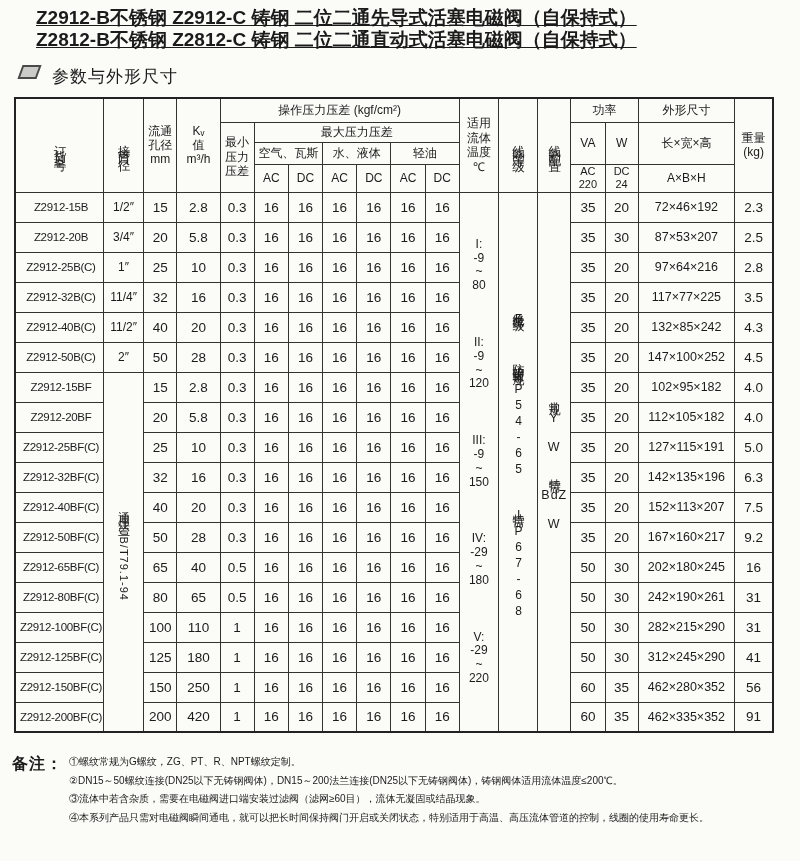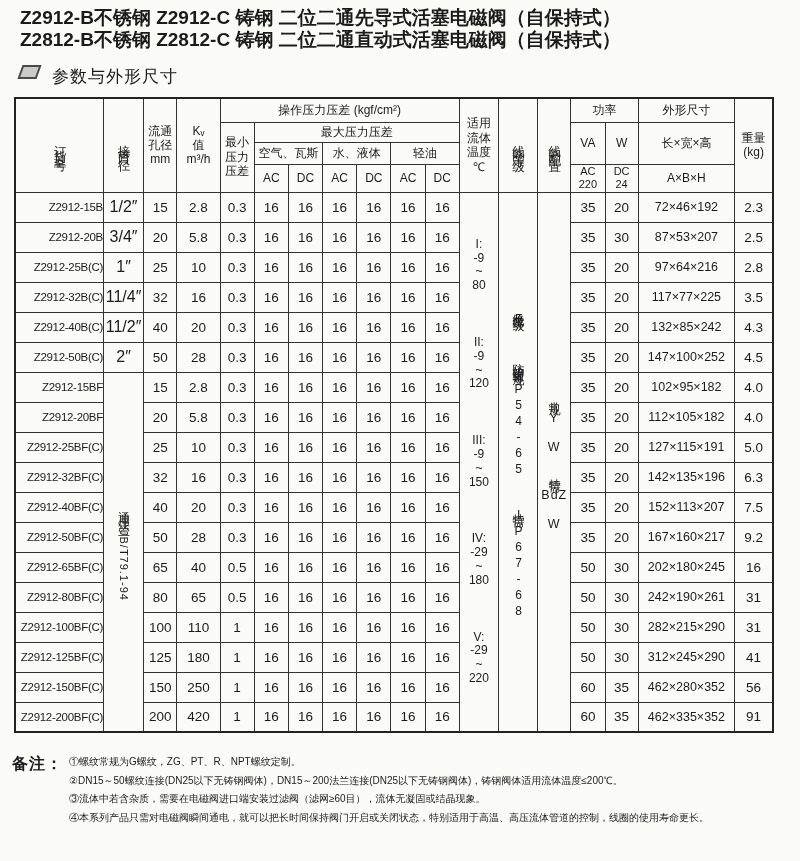--- a/index.html
+++ b/index.html
@@ -5,38 +5,38 @@
   * { box-sizing: border-box; }
   html,body { margin:0; padding:0; }
   body {
     width:800px; height:861px; overflow:hidden;
     background:#fbfbf8; color:#1b1b1b;
     font-family:"Liberation Sans", sans-serif;
   }
   .page { padding:7px 8px 0 12px; }
 
   
-  .title-block { margin-left:8px; }
+  .title-block { margin-left:24px;text-decoration:underline; }
   .title-line { font-weight:700; font-size:19px; line-height:21.5px; white-space:nowrap; letter-spacing:0; }
 
   
   .section-head { display:flex; align-items:flex-start; gap:13px; margin:15px 0 9px 8px; }
   .para-icon { width:19px; height:14px; background:#cbcbc9; border:2px solid #4a4a48; transform:skewX(-20deg); }
   .section-label { font-size:17px; letter-spacing:1px; }
 
   
   table.spec { border-collapse:collapse; table-layout:fixed; width:760px; margin-left:2px; border:2px solid #222; }
   th,td { border:1px solid #323230; padding:0; text-align:center; vertical-align:middle; overflow:hidden; }
   th { font-weight:400; font-size:12px; line-height:1.2; }
   .pre { white-space:pre-line; }
   tbody tr { height:30px; }
   .num { font-size:13.5px; }
-  .model-cell { font-size:11.5px; text-align:right; padding-left:3px; letter-spacing:-0.3px; white-space:nowrap; }
+  .model-cell { font-size:11.5px; text-align:center; padding-left:3px; letter-spacing:-0.3px; white-space:nowrap; }
   .dims-cell { font-size:12.5px; white-space:nowrap; }
-  .port-cell { font-size:16px; }
+  .port-cell { font-size:12px; }
 
   .v-upright { writing-mode:vertical-rl; text-orientation:upright; }
   .v-rot { writing-mode:vertical-rl; text-orientation:mixed; }
   .head-vert { letter-spacing:5px; font-size:12.5px; margin:0 auto; }
 
   .vwrap { display:flex; flex-direction:column; align-items:center; }
   .temp-wrap { height:534px; justify-content:space-evenly; }
   .temp-group { white-space:pre-line; font-size:12px; line-height:1.15; }
   .grade-wrap { height:534px; justify-content:center; gap:26px; }
   .grade-item { font-size:12px; letter-spacing:2px; }

